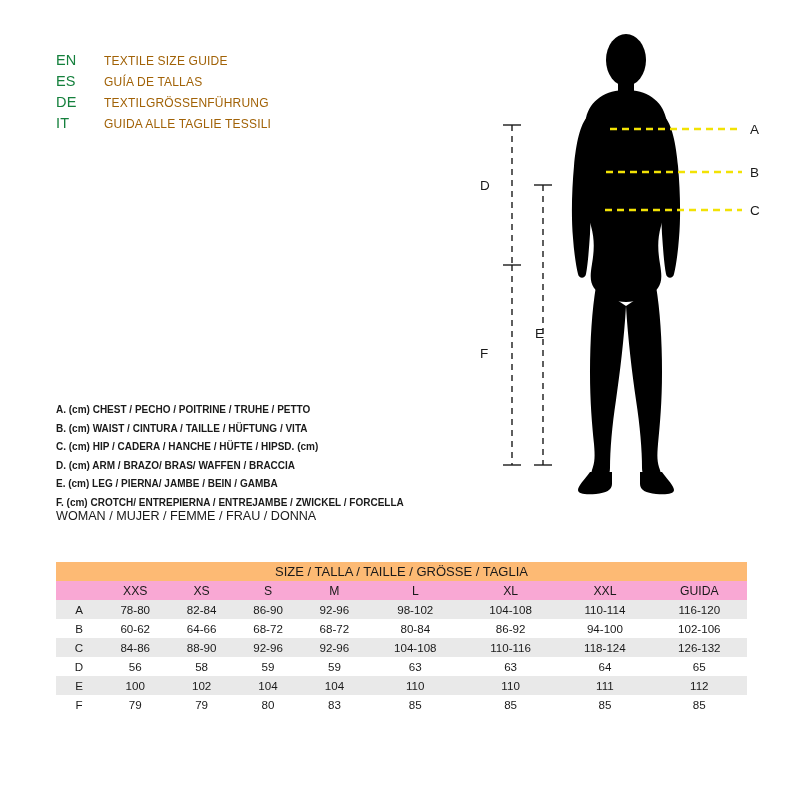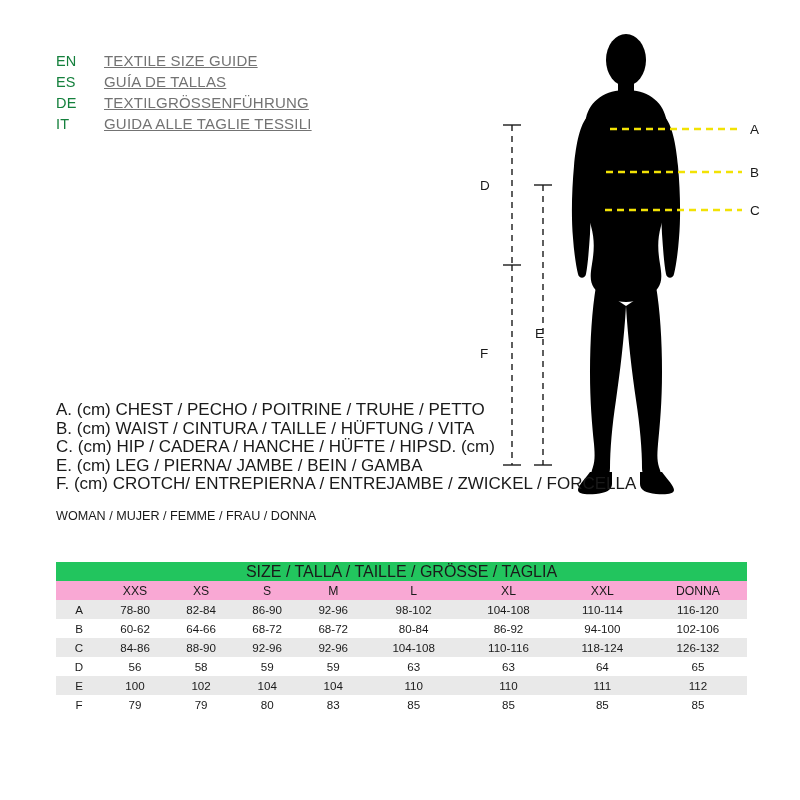--- a/index.html
+++ b/index.html
@@ -29,38 +29,38 @@
     height: 20px;
     margin-bottom: 1px;
   }
   .title-lang {
     width: 48px;
     font-size: 14.5px;
     color: #15803d;
     letter-spacing: 0.2px;
   }
   .title-text {
-    font-size: 15px;
-    color: #737373;
+    font-size: 12px;
+    color: #a16207;
     letter-spacing: 0.2px;
-    text-decoration: underline;
   }
 
   
   #legend-block {
     position: absolute;
     left: 56px;
     top: 401px;
     width: 470px;
   }
   .legend-row {
-    font-size: 17px;
+    font-size: 10px;
     line-height: 18.6px;
     color: #1a1a1a;
     white-space: nowrap;
+    font-weight: bold;
   }
 
   #gender-label {
     position: absolute;
     left: 56px;
     top: 509px;
     font-size: 12.6px;
     color: #1a1a1a;
   }
 
@@ -74,25 +74,25 @@
     font-size: 11.6px;
     color: #1a1a1a;
   }
   #size-table td, #size-table th {
     padding: 0;
     height: 19px;
     font-weight: normal;
     text-align: center;
   }
   .band-title td {
-    background: #22c55e;
+    background: #fdba74;
     text-align: left;
     padding-left: 6px;
     height: 21px;
-    font-size: 16px;
+    font-size: 13px;
   }
   .hdr td {
     background: #f9a8d4;
     height: 21px;
     font-size: 12.2px;
   }
   tr.alt td { background: #e9e9e9; }
   tr.plain td { background: #ffffff; }
   .rowlabel {
     text-align: left;
@@ -231,41 +231,42 @@
     </g>
     <text class="dim-letter" x="40" y="338">F</text>
 
   </svg>
 </div>
 
 <div id="legend-block">
   <div class="legend-row">A. (cm) CHEST / PECHO / POITRINE / TRUHE / PETTO</div>
   <div class="legend-row">B. (cm) WAIST / CINTURA / TAILLE / HÜFTUNG / VITA</div>
   <div class="legend-row">C. (cm) HIP / CADERA / HANCHE / HÜFTE / HIPSD. (cm)</div>
+  <div class="legend-row">D. (cm) ARM / BRAZO/ BRAS/ WAFFEN / BRACCIA</div>
   <div class="legend-row">E. (cm) LEG / PIERNA/ JAMBE / BEIN / GAMBA</div>
   <div class="legend-row">F. (cm) CROTCH/ ENTREPIERNA / ENTREJAMBE / ZWICKEL / FORCELLA</div>
 </div>
 
 <div id="gender-label">WOMAN / MUJER / FEMME / FRAU / DONNA</div>
 
 <table id="size-table">
   <tbody>
     <tr class="band-title">
       <td colspan="9">SIZE / TALLA / TAILLE / GRÖSSE / TAGLIA</td>
     </tr>
     <tr class="hdr">
       <td class="rowlabel"></td>
       <td>XXS</td>
       <td>XS</td>
       <td>S</td>
       <td>M</td>
       <td>L</td>
       <td>XL</td>
       <td>XXL</td>
-      <td>DONNA</td>
+      <td>GUIDA</td>
     </tr>
 
     <tr class="alt">
       <td class="rowlabel">A</td>
       <td>78-80</td>
       <td>82-84</td>
       <td>86-90</td>
       <td>92-96</td>
       <td>98-102</td>
       <td>104-108</td>

